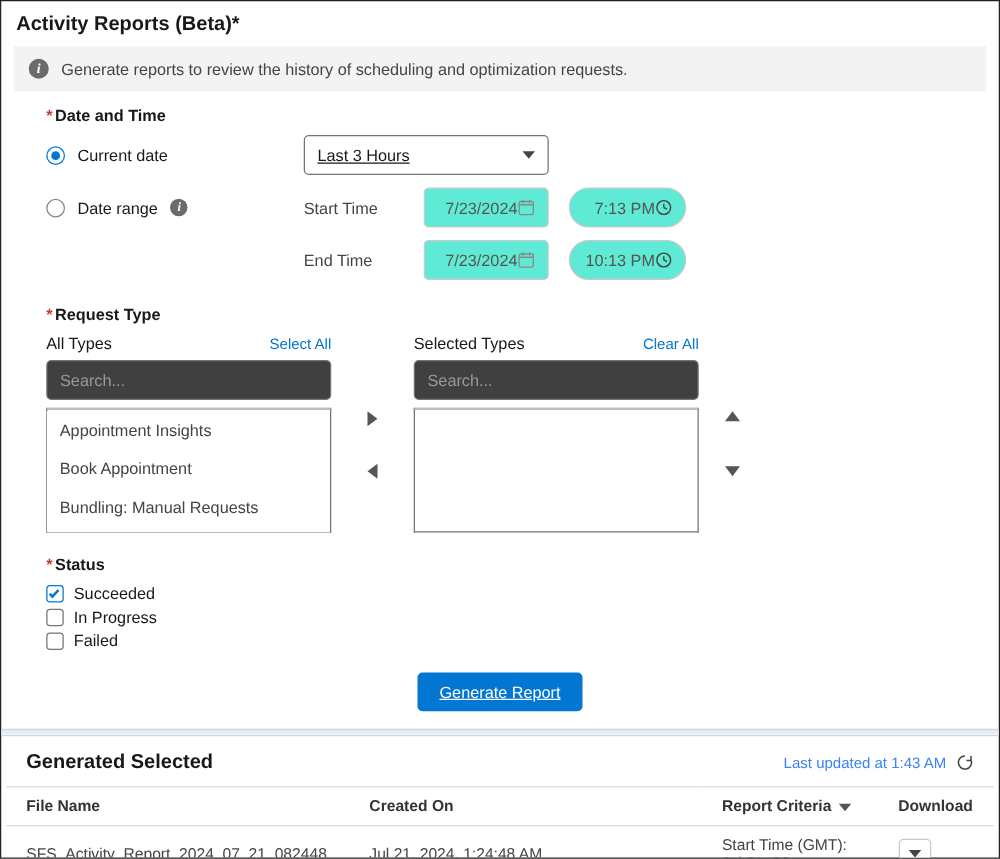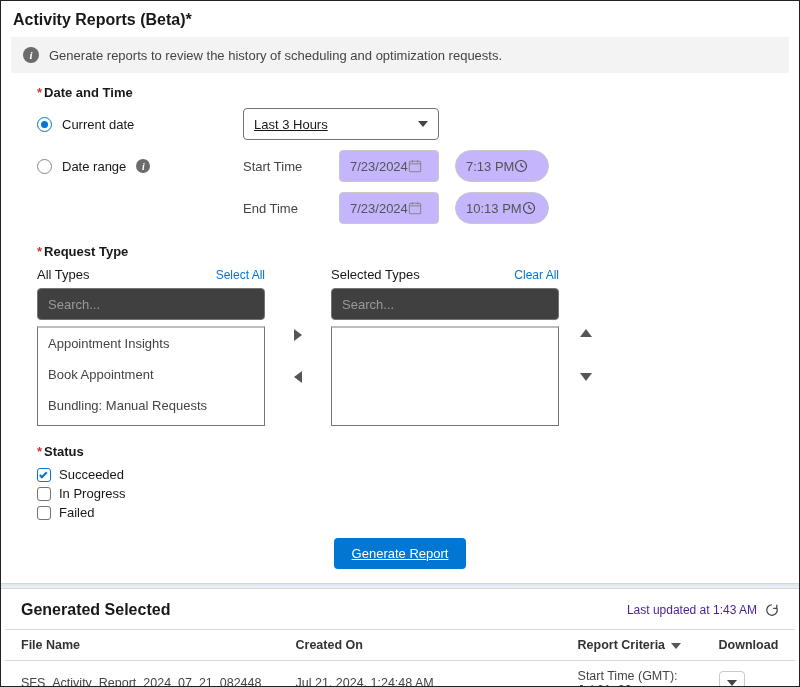--- a/index.html
+++ b/index.html
@@ -79,23 +79,23 @@
     padding: 0 10px;
     font-size: 13px;
     color: #181818;
     justify-content: space-between;
     text-decoration: underline;
   }
   .select-box { width: 196px; }
   .disabled-box {
     border: 1px solid #c9c9c9;
     border-radius: 4px;
-    background: #c4b5fd;
+    background: #5eead4;
     height: 32px;
-    display:flex; align-items:center; justify-content:flex-start;
+    display:flex; align-items:center; justify-content:flex-end;
     padding: 0 10px;
     color: #555;
     font-size: 13px;
   }
   .date-box { width: 100px; }
   .time-box { width: 94px; border-radius: 16px; }
   .time-label { color:#444; font-size:13px; }
   .chevron-down {
     width: 0; height: 0;
     border-left: 5px solid transparent;
@@ -216,21 +216,21 @@
     height: 6px;
     background: linear-gradient(#dfe6ee,#f0f3f6);
     border-top: 1px solid #d0d7de;
     border-bottom: 1px solid #d0d7de;
   }
   .gen-header {
     display:flex; justify-content:space-between; align-items:center;
     padding: 12px 20px 6px 20px;
   }
   .gen-title { font-size:16px; font-weight:700; }
-  .last-updated { font-size:12px; color:#4c1d95; display:flex; align-items:flex-end; gap:8px;}
+  .last-updated { font-size:12px; color:#3b82f6; display:flex; align-items:flex-end; gap:8px;}
   .refresh-icon { width:14px; height:14px; }
 
   table.reports {
     width: calc(100% - 8px);
     border-collapse: collapse;
     margin: 4px 4px 0 4px;
     font-size: 12.5px;
   }
   table.reports th {
     text-align:left; font-weight:700;

